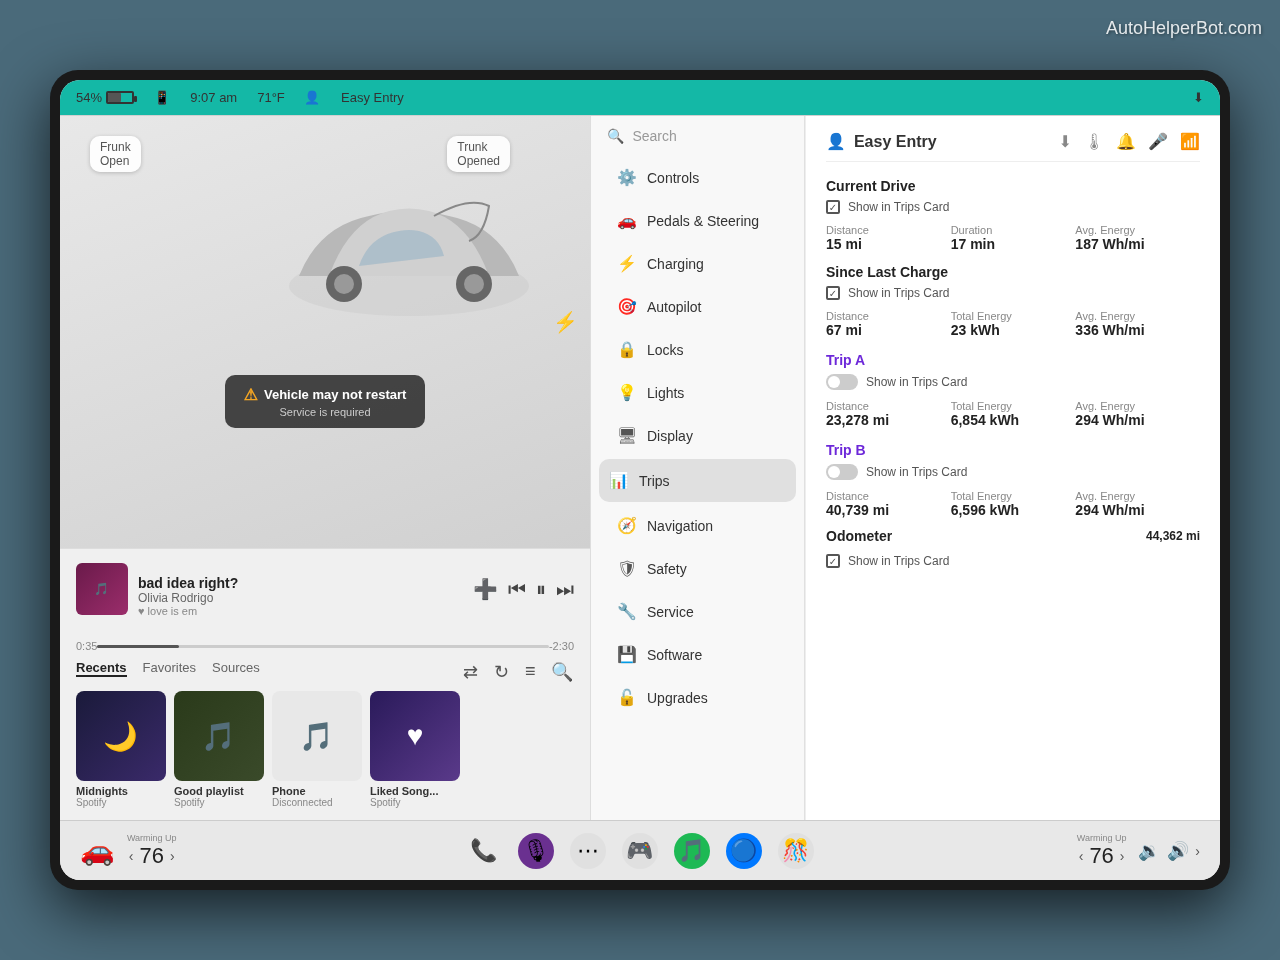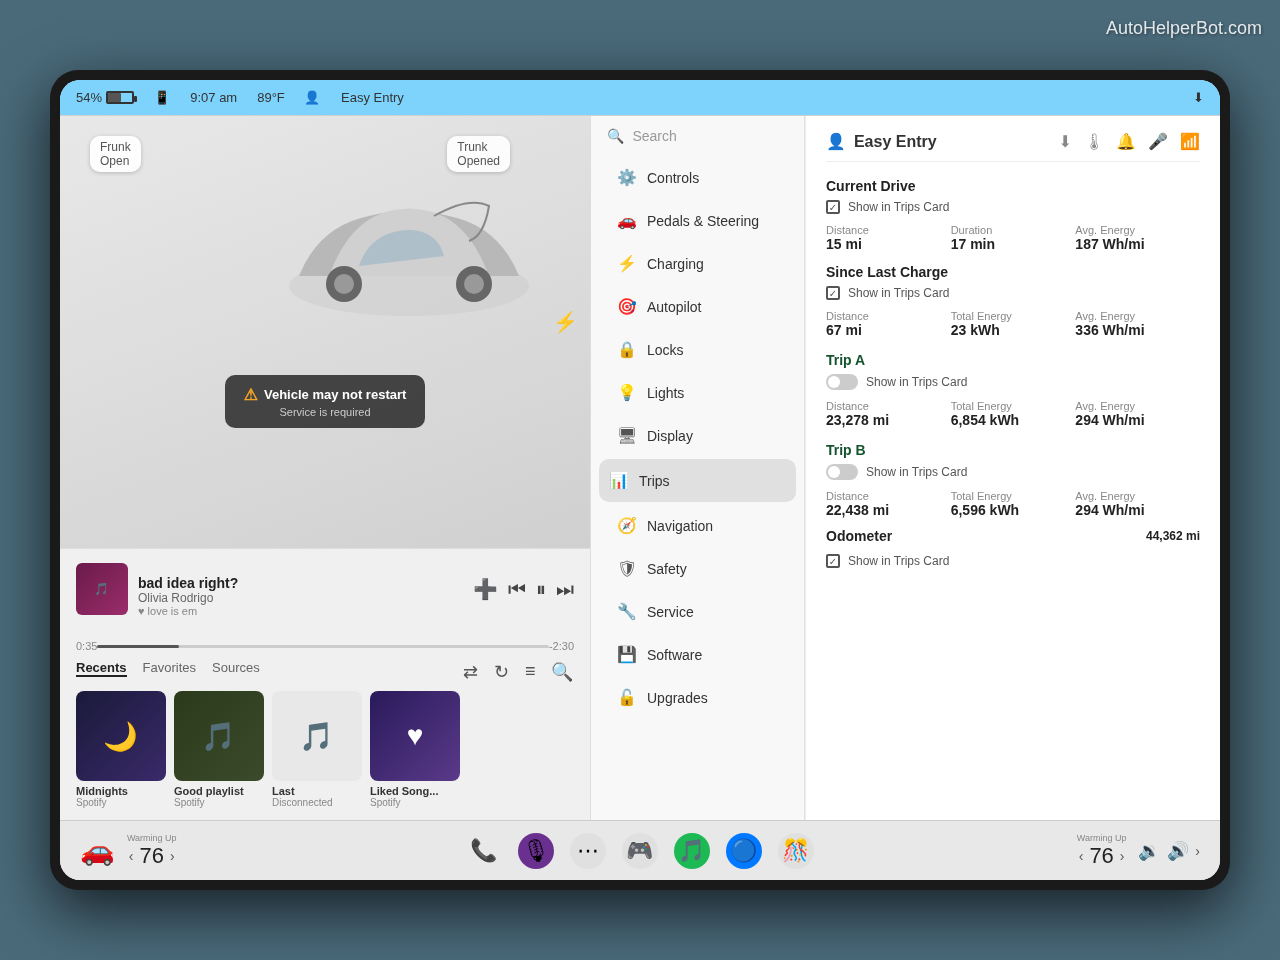--- a/index.html
+++ b/index.html
@@ -37,21 +37,21 @@
       width: 100%;
       height: 100%;
       background: #f0f0f0;
       border-radius: 20px;
       overflow: hidden;
       display: flex;
       flex-direction: column;
     }
     
     .status-bar {
-      background: #7dd3fc;
+      background: #14b8a6;
       height: 36px;
       display: flex;
       align-items: center;
       justify-content: center;
       padding: 0 16px;
       gap: 20px;
       border-bottom: 1px solid #d0d0d0;
       font-size: 13px;
       color: #333;
     }
@@ -305,21 +305,21 @@
       color: #555;
     }
     .stats-row {
       display: flex;
       gap: 0;
       margin-bottom: 6px;
     }
     .stat-item { flex: 1; }
     .stat-label { font-size: 11px; color: #888; }
     .stat-value { font-size: 14px; font-weight: 700; color: #222; }
-    .trip-section-title { font-size: 14px; font-weight: 700; color: #14532d; margin: 14px 0 6px; }
+    .trip-section-title { font-size: 14px; font-weight: 700; color: #6d28d9; margin: 14px 0 6px; }
     .toggle-row {
       display: flex;
       align-items: center;
       gap: 8px;
       font-size: 12px;
       color: #555;
       margin-bottom: 10px;
     }
     .toggle {
       width: 32px; height: 16px;
@@ -387,21 +387,21 @@
     <div class="status-bar">
       <div class="battery">
         <span>54%</span>
         <div class="battery-icon">
           <div class="battery-fill"></div>
         </div>
       </div>
       <span>📱</span>
       <div class="status-center">
         <span>9:07 am</span>
-        <span>89°F</span>
+        <span>71°F</span>
         <span>👤</span>
         <span>Easy Entry</span>
       </div>
       <div style="margin-left:auto">
         <span>⬇</span>
       </div>
     </div>
 
     <div class="main-content">
 
@@ -492,21 +492,21 @@
               <div class="music-title">Midnights</div>
               <div class="music-sub">Spotify</div>
             </div>
             <div class="music-item">
               <div class="music-thumb" style="background:linear-gradient(135deg,#2a3a1a,#3a4a2a);">🎵</div>
               <div class="music-title">Good playlist</div>
               <div class="music-sub">Spotify</div>
             </div>
             <div class="music-item">
               <div class="music-thumb" style="background:#e8e8e8;color:#666;">🎵</div>
-              <div class="music-title">Last</div>
+              <div class="music-title">Phone</div>
               <div class="music-sub">Disconnected</div>
             </div>
             <div class="music-item">
               <div class="music-thumb" style="background:linear-gradient(135deg,#2a1a5a,#5a3a8a);">♥</div>
               <div class="music-title">Liked Song...</div>
               <div class="music-sub">Spotify</div>
             </div>
           </div>
         </div>
       </div>
@@ -648,21 +648,21 @@
         </div>
 
         <div class="trip-section-title">Trip B</div>
         <div class="toggle-row">
           <div class="toggle"></div>
           <span>Show in Trips Card</span>
         </div>
         <div class="stats-row">
           <div class="stat-item">
             <div class="stat-label">Distance</div>
-            <div class="stat-value">22,438 mi</div>
+            <div class="stat-value">40,739 mi</div>
           </div>
           <div class="stat-item">
             <div class="stat-label">Total Energy</div>
             <div class="stat-value">6,596 kWh</div>
           </div>
           <div class="stat-item">
             <div class="stat-label">Avg. Energy</div>
             <div class="stat-value">294 Wh/mi</div>
           </div>
         </div>

